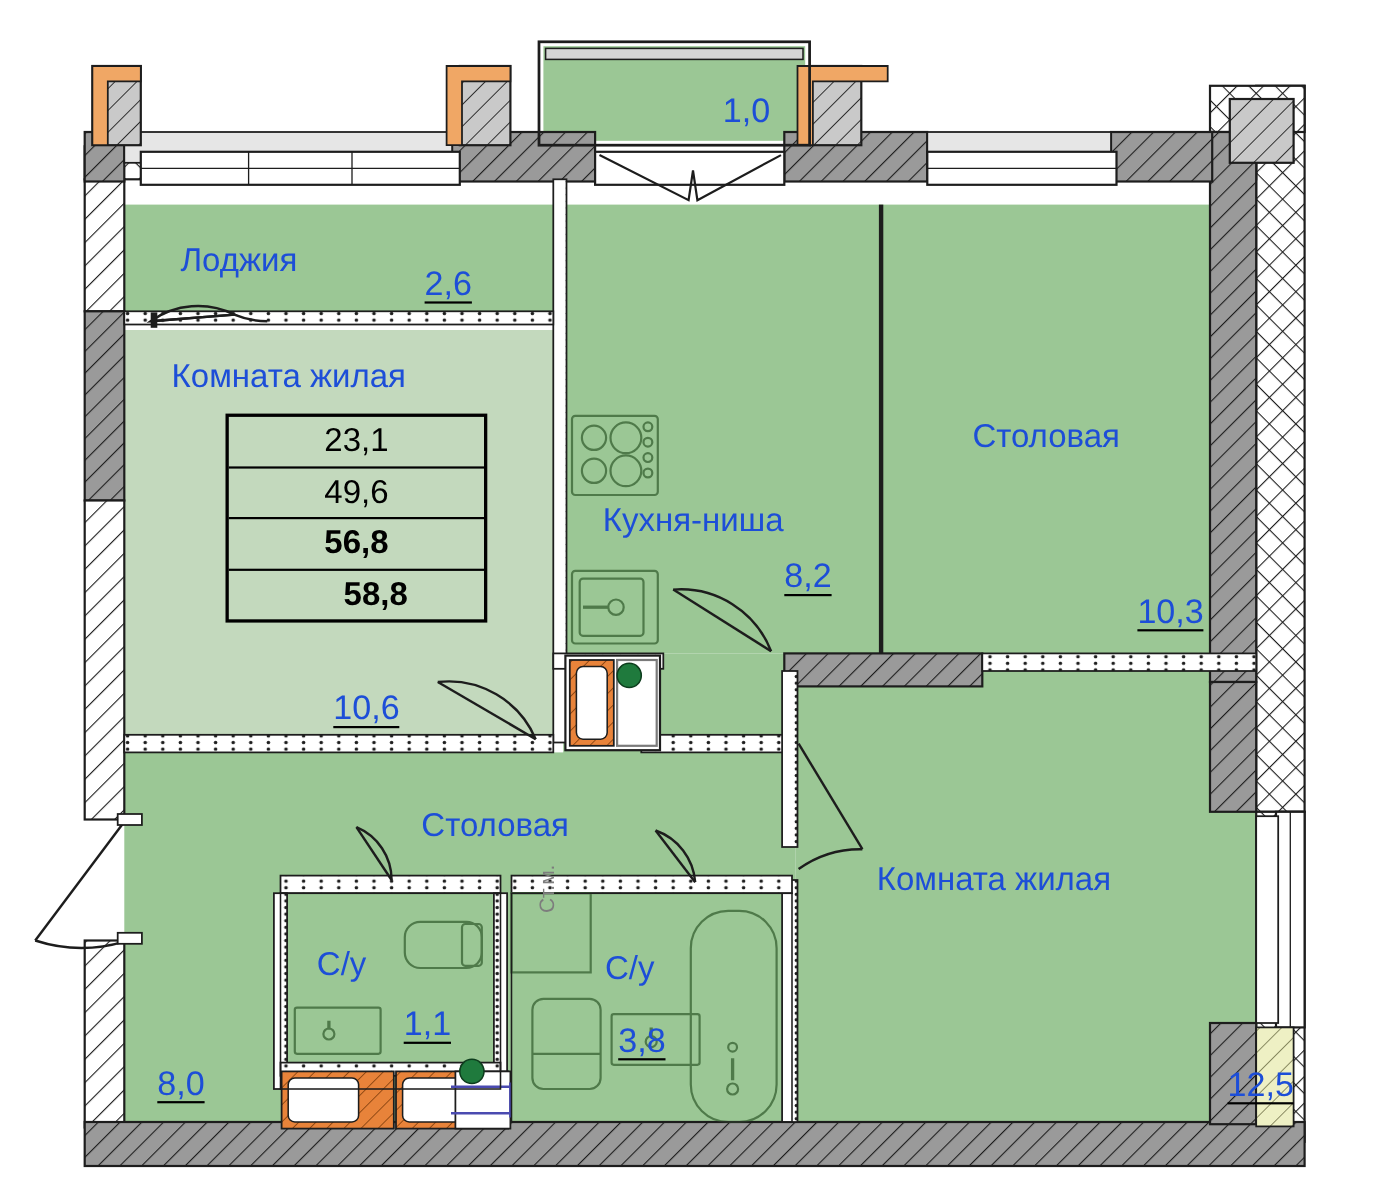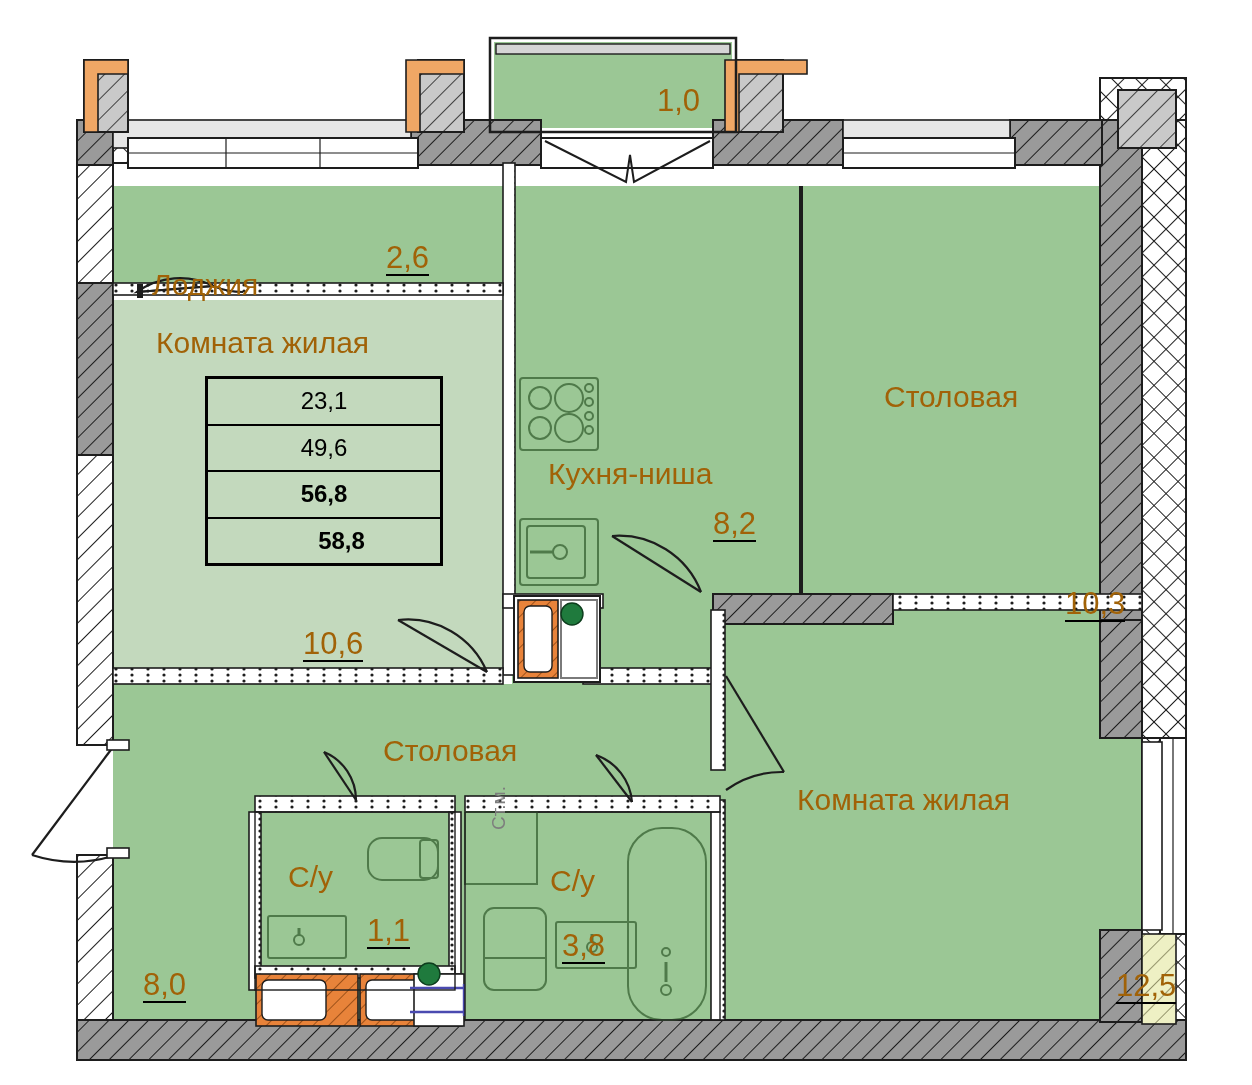--- a/index.html
+++ b/index.html
@@ -1,28 +1,28 @@
 <!DOCTYPE html>
 <html><head>
 <meta charset="utf-8">
 <style>
   html,body{margin:0;padding:0;background:#ffffff;}
   body{font-family:"Liberation Sans",sans-serif;}
   #plan{position:relative;width:1252px;height:1085px;background:#ffffff;overflow:hidden;}
-  .lbl{position:absolute;color:#a16207;white-space:nowrap;line-height:1;}
+  .lbl{position:absolute;color:#1d4ed8;white-space:nowrap;line-height:1;}
   .rname{font-size:30px;}
   .rarea{font-size:31px;}
   .area-u{border-bottom:2px solid #000;padding-bottom:1px;}
   svg{position:absolute;left:0;top:0;overflow:visible;}
   .tbl{position:absolute;box-sizing:border-box;border:3px solid #000;display:flex;}
   .tbl .lc{flex:0 0 118px;display:flex;align-items:center;justify-content:center;
            border-right:3px solid #000;font-size:30px;font-weight:bold;}
   .tbl .rc{flex:1;display:flex;flex-direction:column;}
   .tbl .rc div{flex:1;display:flex;align-items:center;justify-content:center;
-               border-bottom:2px solid #000;font-size:24px;}
+               border-bottom:2px solid #000;font-size:30px;}
   .tbl .rc div:last-child{border-bottom:none;padding-left:35px;}
   .tbl .rc div.bold{font-weight:bold;}
   sup{font-size:0.62em;vertical-align:super;}
 </style>
 </head>
 <body>
 
 <div id="plan">
 
   <svg width="1252" height="1085">
@@ -238,31 +238,31 @@
     </g>
 
     <g fill="none" stroke="#1d1d1d" stroke-width="1.4">
       <rect x="255" y="812" width="200" height="178"></rect>
       <rect x="465" y="812" width="255" height="208"></rect>
     </g>
   </svg>
 
   <div class="lbl rarea" style="left:657px;top:85px;">1,0</div>
 
-  <div class="lbl rname" style="left:152px;top:222px;margin-top:48px;">Лоджия</div>
+  <div class="lbl rname" style="left:164px;top:222px;">Лоджия</div>
   <div class="lbl rarea area-u" style="left:386px;top:242px;">2,6</div>
 
   <div class="lbl rname" style="left:156px;top:328px;">Комната жилая</div>
   <div class="lbl rarea area-u" style="left:303px;top:628px;">10,6</div>
 
   <div class="lbl rname" style="left:548px;top:459px;">Кухня-ниша</div>
   <div class="lbl rarea area-u" style="left:713px;top:508px;">8,2</div>
 
   <div class="lbl rname" style="left:884px;top:382px;">Столовая</div>
-  <div class="lbl rarea area-u" style="left:1065px;top:540px;margin-top:48px;">10,3</div>
+  <div class="lbl rarea area-u" style="left:1034px;top:540px;">10,3</div>
 
   <div class="lbl rname" style="left:383px;top:736px;">Столовая</div>
   <div class="lbl rarea area-u" style="left:143px;top:969px;">8,0</div>
 
   <div class="lbl rname" style="left:288px;top:862px;">С/у</div>
   <div class="lbl rarea area-u" style="left:367px;top:915px;">1,1</div>
 
   <div class="lbl rname" style="left:550px;top:866px;">С/у</div>
   <div class="lbl rarea area-u" style="left:562px;top:930px;">3,8</div>
 

